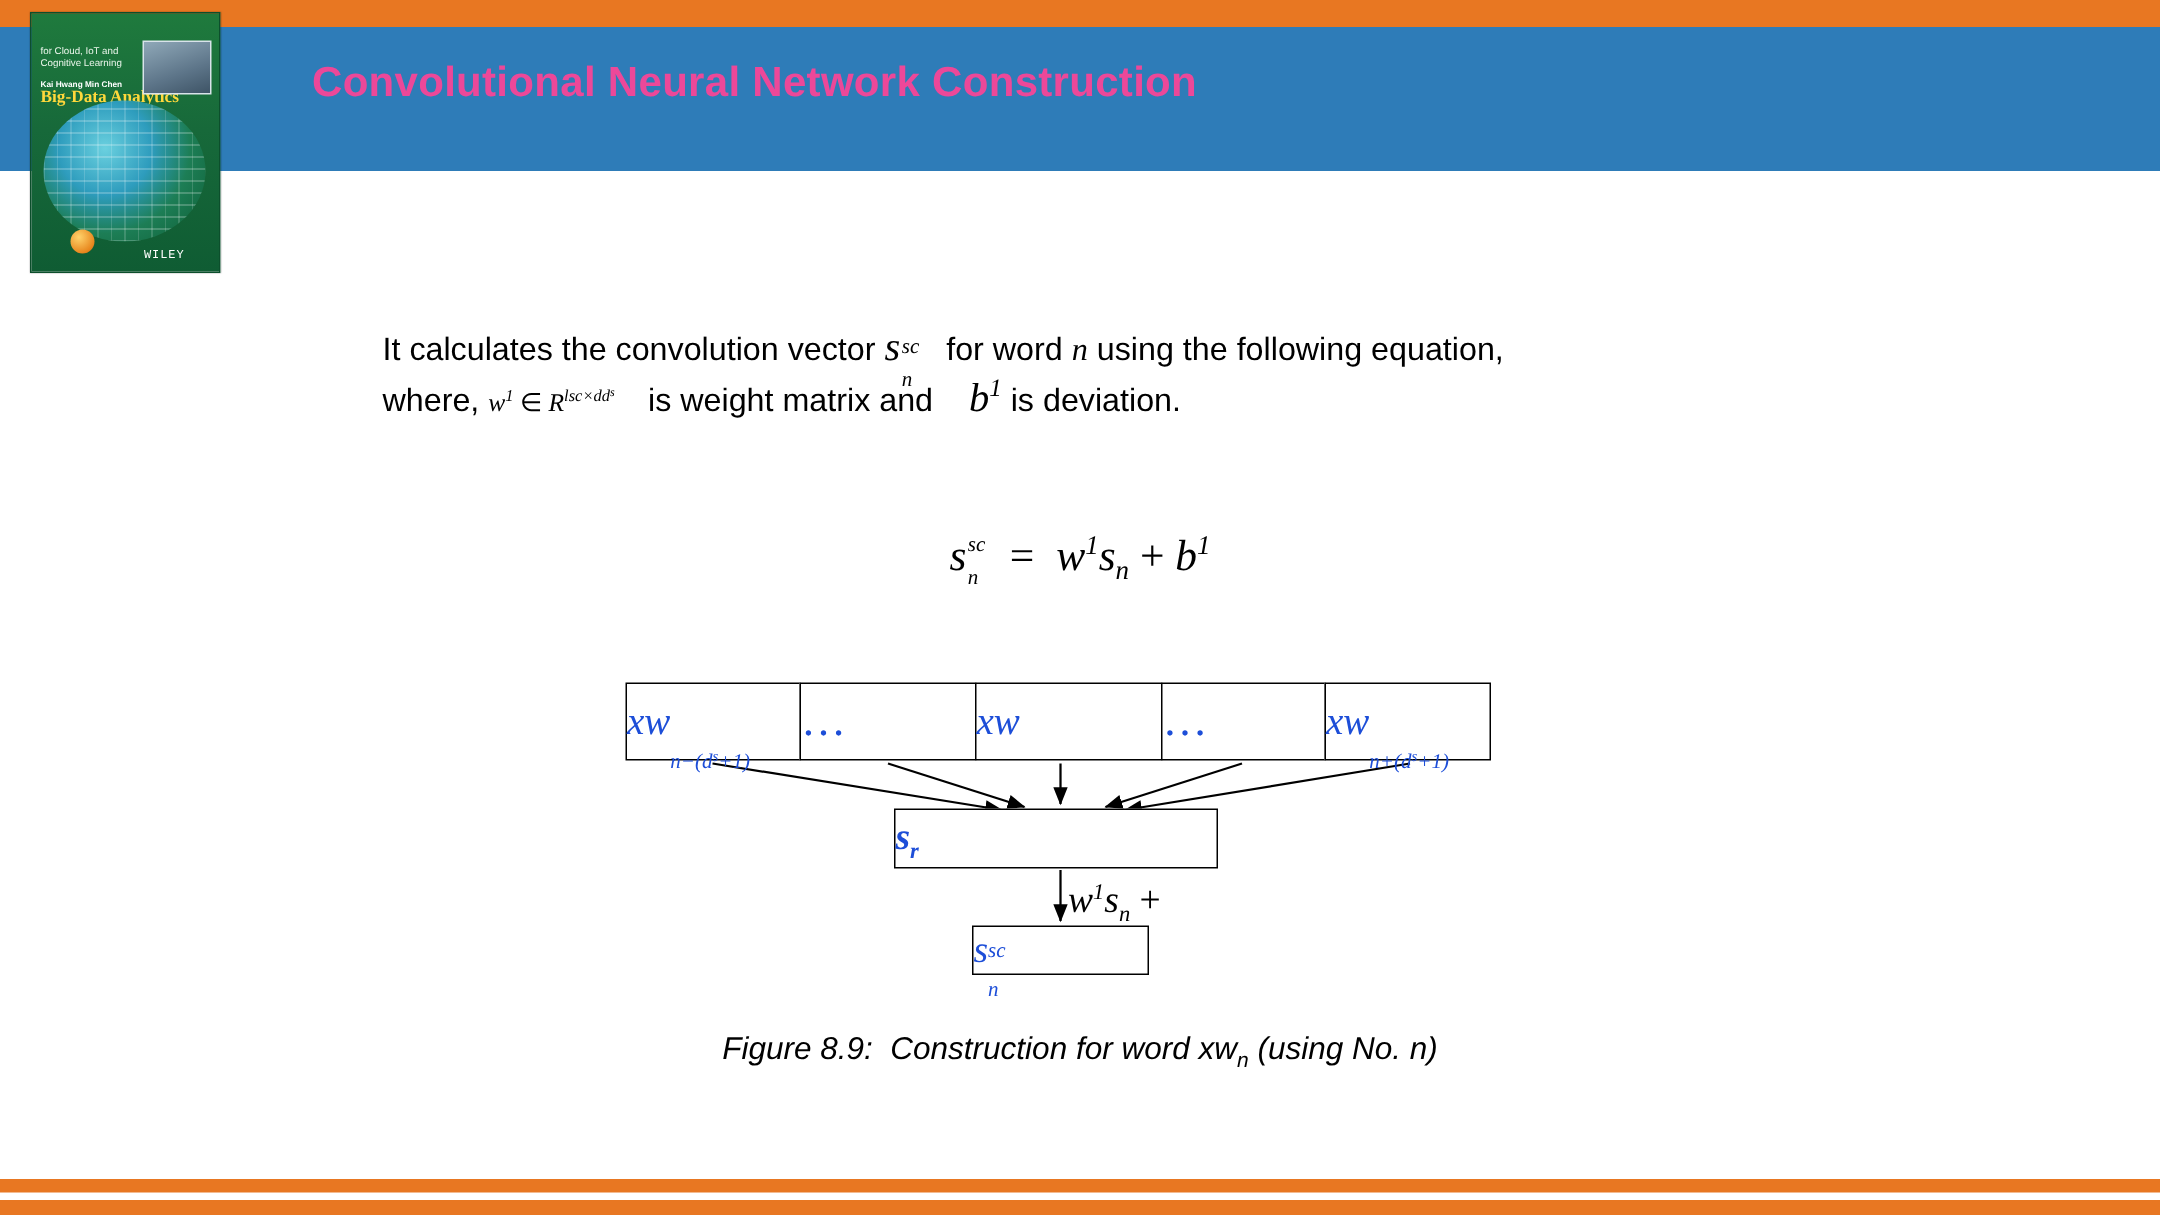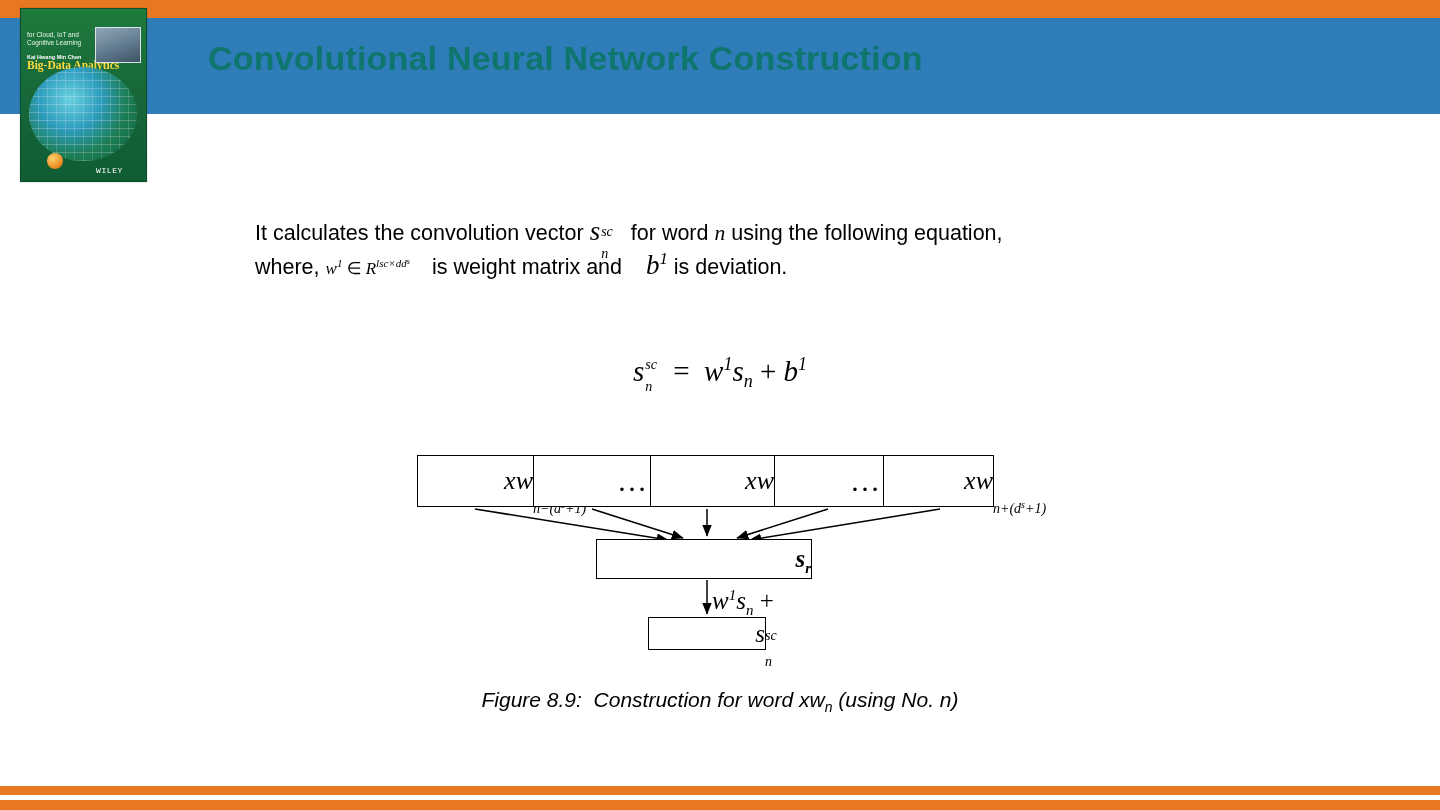--- a/index.html
+++ b/index.html
@@ -33,23 +33,23 @@
     top: 18px; left: 0;
     width: 1440px;
     height: 96px;
     background: #2e7cb8;
   }
   .title-text {
     position: absolute;
     top: 40px;
     left: 208px;
     width: 1100px;
-    font-size: 34px;
+    font-size: 28px;
     font-weight: bold;
-    color: #0f766e;
+    color: #ec4899;
     letter-spacing: 0.2px;
     line-height: 1.1;
     white-space: nowrap;
   }
   
   .book {
     position: absolute;
     top: 8px;
     left: 20px;
     width: 125px;
@@ -204,24 +204,24 @@
 
   
   .diagram { position: absolute; top: 0; left: 0; width: 1440px; height: 810px; }
   .box {
     position: absolute;
     border: 1.6px solid #000;
     background: #ffffff;
     box-sizing: border-box;
     font-family: "Liberation Serif", serif;
     font-style: italic;
-    color: #000000;
+    color: #1d4ed8;
     display: flex;
     align-items: center;
-    justify-content: flex-end;
+    justify-content: flex-start;
   }
   .cell { top: 455px; height: 52px; font-size: 26px; }
   .c1 { left: 417px; width: 117px; }
   .c2 { left: 533px; width: 118px; }
   .c3 { left: 650px; width: 125px; }
   .c4 { left: 774px; width: 110px; }
   .c5 { left: 883px; width: 111px; }
   .ell { font-size: 30px; font-style: normal; letter-spacing: 3px; }
   .box-sr {
     top: 539px; left: 596px; width: 216px; height: 40px; font-size: 25px; font-weight: bold;

